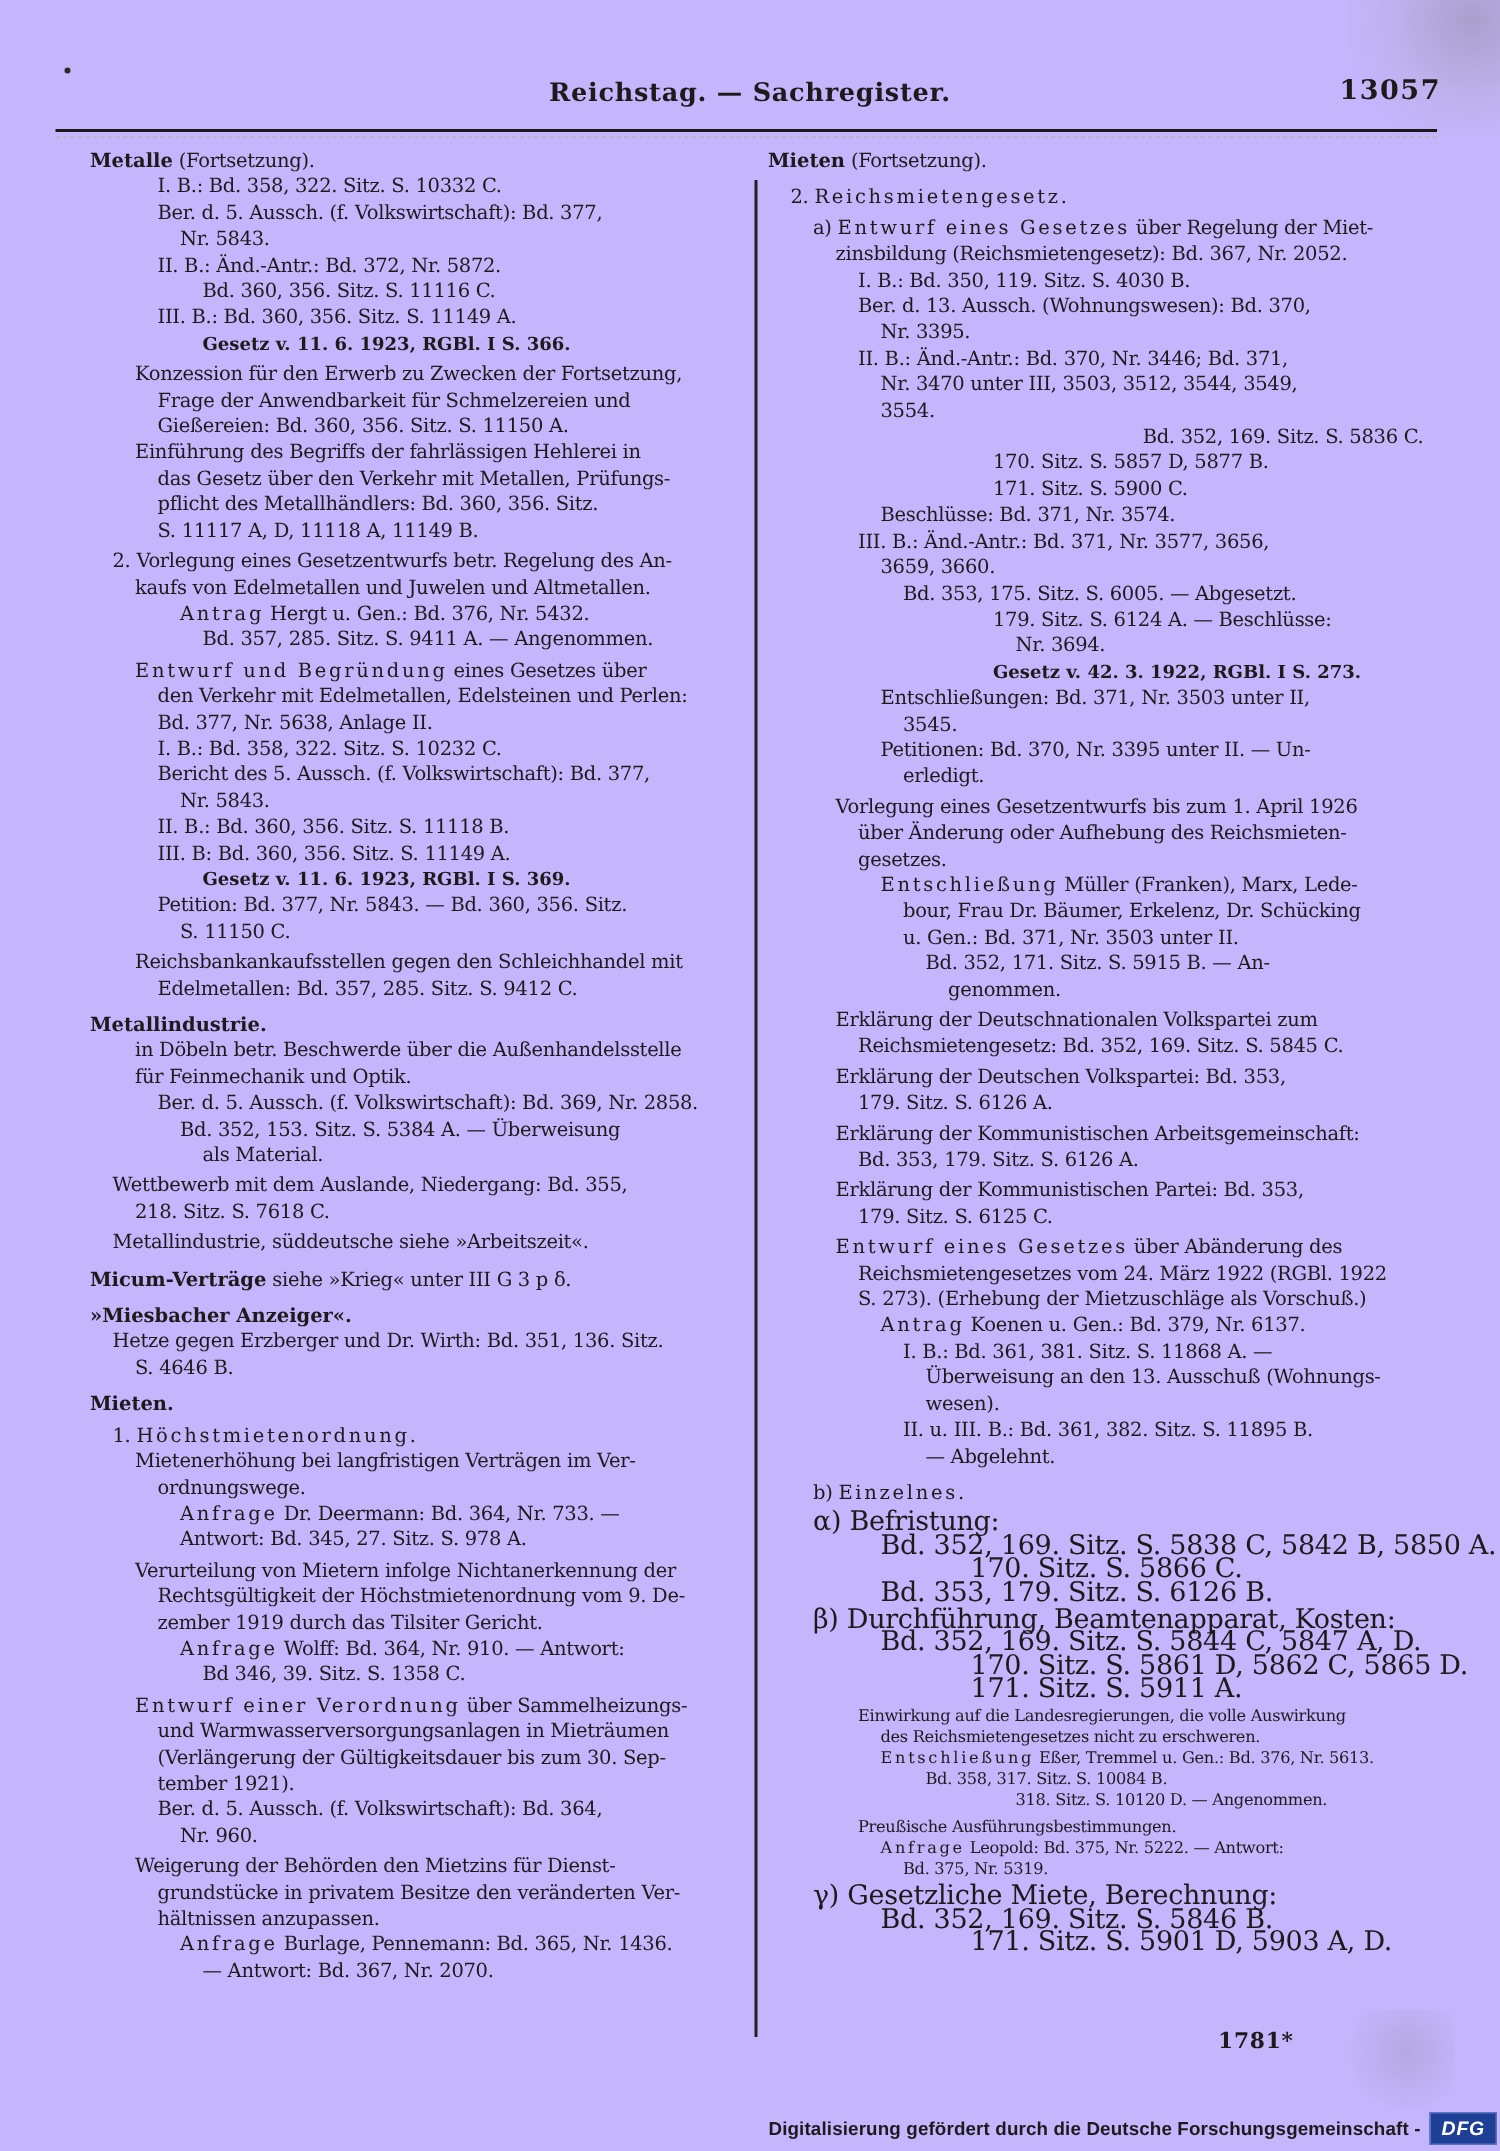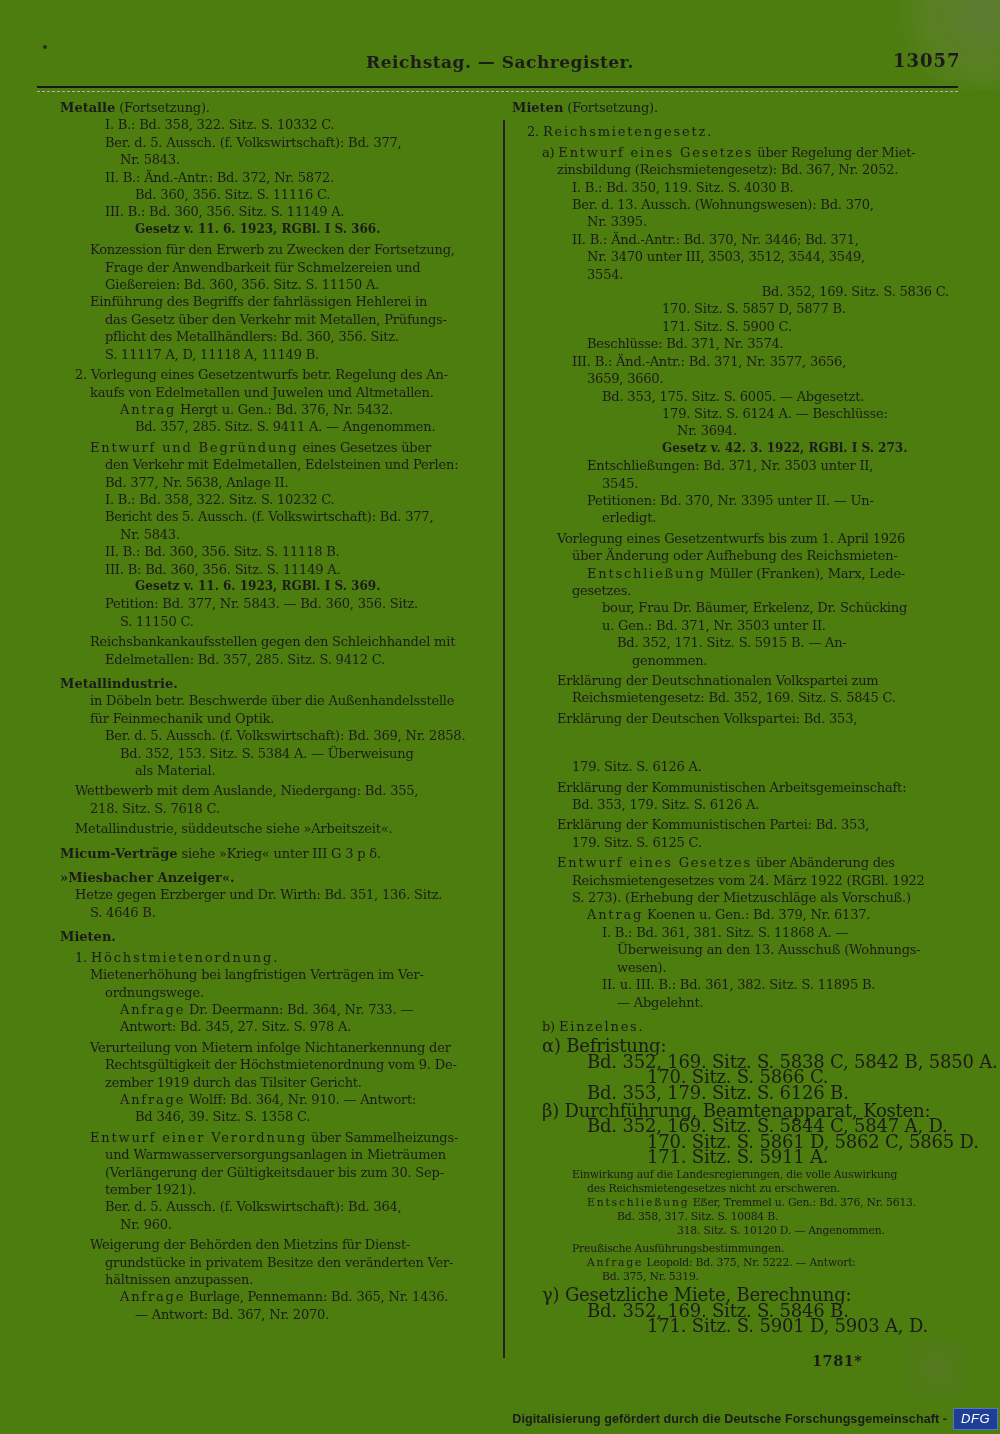--- a/index.html
+++ b/index.html
@@ -1,18 +1,18 @@
 <!DOCTYPE html>
 <html><head>
 <meta charset="utf-8">
 <style>
   html,body{margin:0;padding:0;background:#e8e6e1;}
   .page{
     position:relative;width:1000px;height:1434px;margin:0 auto;
-    background:#4d7c0f;overflow:hidden;
+    background:#c4b5fd;overflow:hidden;
     font-family:"DejaVu Serif","Liberation Serif",serif;
     color:#1c1b19;
   }
   
   .noise-tr{position:absolute;right:0;top:0;width:120px;height:90px;
     background:radial-gradient(circle at 85% 15%, rgba(120,120,115,.35), rgba(160,158,150,.12) 45%, transparent 70%);}
   .noise-br{position:absolute;right:30px;top:1340px;width:80px;height:70px;
     background:radial-gradient(circle at 60% 40%, rgba(110,110,105,.18), transparent 65%);}
   .ink-speck{position:absolute;left:43px;top:45px;width:4px;height:4px;border-radius:50%;background:#2a2a28;}
 
@@ -34,21 +34,21 @@
   .ln.sm{font-size:18px;line-height:15.4px;}
   .ln.xs{font-size:10.8px;line-height:14.2px;}
   .ln.mt{margin-top:3px;}
   .ln.mt2{margin-top:7px;}
 
   .signature{position:absolute;left:812px;top:1352px;font-weight:bold;font-size:14.5px;letter-spacing:.5px;}
 
   .dfg-strip{position:absolute;right:2px;top:1408px;display:flex;align-items:center;gap:6px;
     font-family:"Liberation Sans","DejaVu Sans",sans-serif;}
   .dfg-text{font-size:12.5px;font-weight:bold;color:#1b1b1b;letter-spacing:.1px;}
-  .dfg-logo{display:inline-block;background:#1e3f96;color:#fff;font-weight:normal;font-style:italic;
+  .dfg-logo{display:inline-block;background:#1e3f96;color:#fff;font-weight:bold;font-style:italic;
     font-size:13px;padding:2px 7px 3px 7px;border:1px solid #5a74c0;letter-spacing:.5px;}
 </style>
 </head>
 <body>
 
 <div class="page">
   <div class="noise-tr"></div>
   <div class="noise-br"></div>
   <div class="ink-speck"></div>
 
@@ -147,30 +147,30 @@
       <div class="ln" style="padding-left: 90px;"><span>Bd. 353, 175. Sitz. S. 6005. — Abgesetzt.</span></div>
       <div class="ln" style="padding-left: 150px;"><span>179. Sitz. S. 6124 A. — Beschlüsse:</span></div>
       <div class="ln" style="padding-left: 165px;"><span>Nr. 3694.</span></div>
       <div class="ln g" style="padding-left: 150px;"><span>Gesetz v. 42. 3. 1922, RGBl. I S. 273.</span></div>
       <div class="ln" style="padding-left: 75px;"><span>Entschließungen: Bd. 371, Nr. 3503 unter II,</span></div>
       <div class="ln" style="padding-left: 90px;"><span>3545.</span></div>
       <div class="ln" style="padding-left: 75px;"><span>Petitionen: Bd. 370, Nr. 3395 unter II. — Un-</span></div>
       <div class="ln" style="padding-left: 90px;"><span>erledigt.</span></div>
       <div class="ln mt" style="padding-left: 45px;"><span>Vorlegung eines Gesetzentwurfs bis zum 1. April 1926</span></div>
       <div class="ln" style="padding-left: 60px;"><span>über Änderung oder Aufhebung des Reichsmieten-</span></div>
+      <div class="ln" style="padding-left: 60px;"><span>gesetzes.</span></div>
       <div class="ln" style="padding-left: 75px;"><span class="sp">Entschließung</span><span> Müller (Franken), Marx, Lede-</span></div>
-      <div class="ln" style="padding-left: 60px;"><span>gesetzes.</span></div>
       <div class="ln" style="padding-left: 90px;"><span>bour, Frau Dr. Bäumer, Erkelenz, Dr. Schücking</span></div>
       <div class="ln" style="padding-left: 90px;"><span>u. Gen.: Bd. 371, Nr. 3503 unter II.</span></div>
       <div class="ln" style="padding-left: 105px;"><span>Bd. 352, 171. Sitz. S. 5915 B. — An-</span></div>
       <div class="ln" style="padding-left: 120px;"><span>genommen.</span></div>
       <div class="ln mt" style="padding-left: 45px;"><span>Erklärung der Deutschnationalen Volkspartei zum</span></div>
       <div class="ln" style="padding-left: 60px;"><span>Reichsmietengesetz: Bd. 352, 169. Sitz. S. 5845 C.</span></div>
       <div class="ln mt" style="padding-left: 45px;"><span>Erklärung der Deutschen Volkspartei: Bd. 353,</span></div>
-      <div class="ln" style="padding-left: 60px; margin-top: 31px;"><span>179. Sitz. S. 6126 A.</span></div>
+      <div class="ln" style="padding-left: 60px;"><span>179. Sitz. S. 6126 A.</span></div>
       <div class="ln mt" style="padding-left: 45px;"><span>Erklärung der Kommunistischen Arbeitsgemeinschaft:</span></div>
       <div class="ln" style="padding-left: 60px;"><span>Bd. 353, 179. Sitz. S. 6126 A.</span></div>
       <div class="ln mt" style="padding-left: 45px;"><span>Erklärung der Kommunistischen Partei: Bd. 353,</span></div>
       <div class="ln" style="padding-left: 60px;"><span>179. Sitz. S. 6125 C.</span></div>
       <div class="ln mt" style="padding-left: 45px;"><span class="sp">Entwurf eines Gesetzes</span><span> über Abänderung des</span></div>
       <div class="ln" style="padding-left: 60px;"><span>Reichsmietengesetzes vom 24. März 1922 (RGBl. 1922</span></div>
       <div class="ln" style="padding-left: 60px;"><span>S. 273). (Erhebung der Mietzuschläge als Vorschuß.)</span></div>
       <div class="ln" style="padding-left: 75px;"><span class="sp">Antrag</span><span> Koenen u. Gen.: Bd. 379, Nr. 6137.</span></div>
       <div class="ln" style="padding-left: 90px;"><span>I. B.: Bd. 361, 381. Sitz. S. 11868 A. —</span></div>
       <div class="ln" style="padding-left: 105px;"><span>Überweisung an den 13. Ausschuß (Wohnungs-</span></div>

